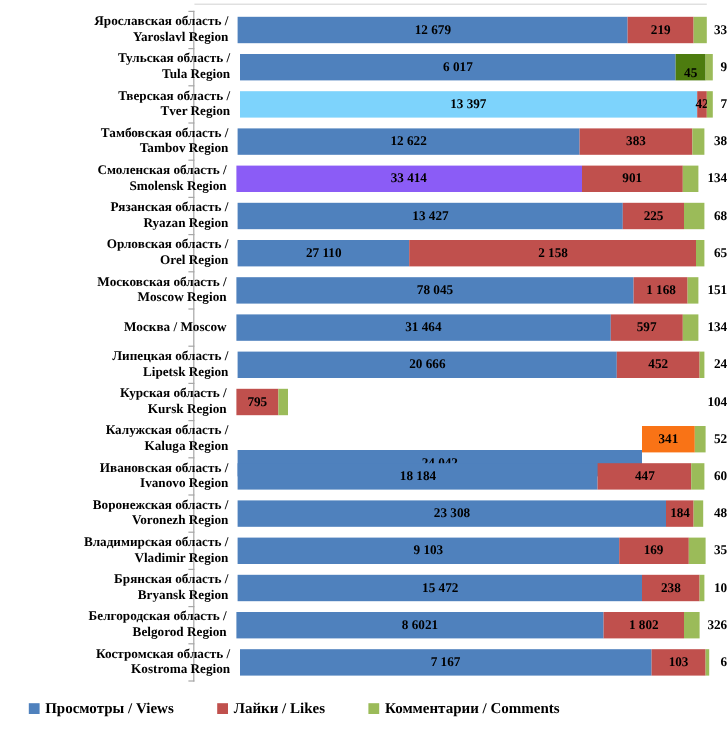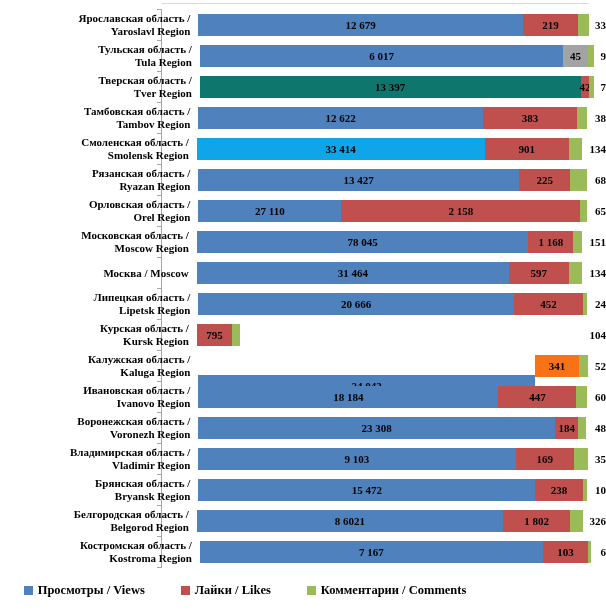--- a/index.html
+++ b/index.html
@@ -72,34 +72,34 @@
       </div>
       <div class="row">
         <div class="row-label">
           <div>Тульская область /</div>
           <div>Tula Region</div>
         </div>
         <div class="bar">
           <div class="seg" style="width: 92.1%; background: rgb(79, 129, 189);">
             <span>6 017</span>
           </div>
-          <div class="seg" style="width: 6.2%; background: #a3a3a3;">
+          <div class="seg" style="width: 6.2%; background: #4d7c0f; align-items: flex-end;">
             <span>45</span>
           </div>
           <div class="seg" style="width: 1.6%; background: rgb(155, 187, 89);"></div>
         </div>
         <div class="comments-value">9</div>
       </div>
       <div class="row">
         <div class="row-label">
           <div>Тверская область /</div>
           <div>Tver Region</div>
         </div>
         <div class="bar">
-          <div class="seg" style="width: 96.5%; background: #0f766e;">
+          <div class="seg" style="width: 96.5%; background: #7dd3fc;">
             <span>13 397</span>
           </div>
           <div class="seg" style="width: 2.2%; background: rgb(192, 80, 77);">
             <span>42</span>
           </div>
           <div class="seg" style="width: 1.1%; background: rgb(155, 187, 89);"></div>
         </div>
         <div class="comments-value">7</div>
       </div>
       <div class="row">
@@ -117,21 +117,21 @@
           <div class="seg" style="width: 2.4%; background: rgb(155, 187, 89);"></div>
         </div>
         <div class="comments-value">38</div>
       </div>
       <div class="row">
         <div class="row-label">
           <div>Смоленская область /</div>
           <div>Smolensk Region</div>
         </div>
         <div class="bar">
-          <div class="seg" style="width: 74.4%; background: #0ea5e9; font-family: Liberation Serif, serif;">
+          <div class="seg" style="width: 74.4%; background: #8b5cf6; font-family: Liberation Serif, serif;">
             <span>33 414</span>
           </div>
           <div class="seg" style="width: 21.9%; background: rgb(192, 80, 77);">
             <span>901</span>
           </div>
           <div class="seg" style="width: 3.3%; background: rgb(155, 187, 89);"></div>
         </div>
         <div class="comments-value">134</div>
       </div>
       <div class="row">

